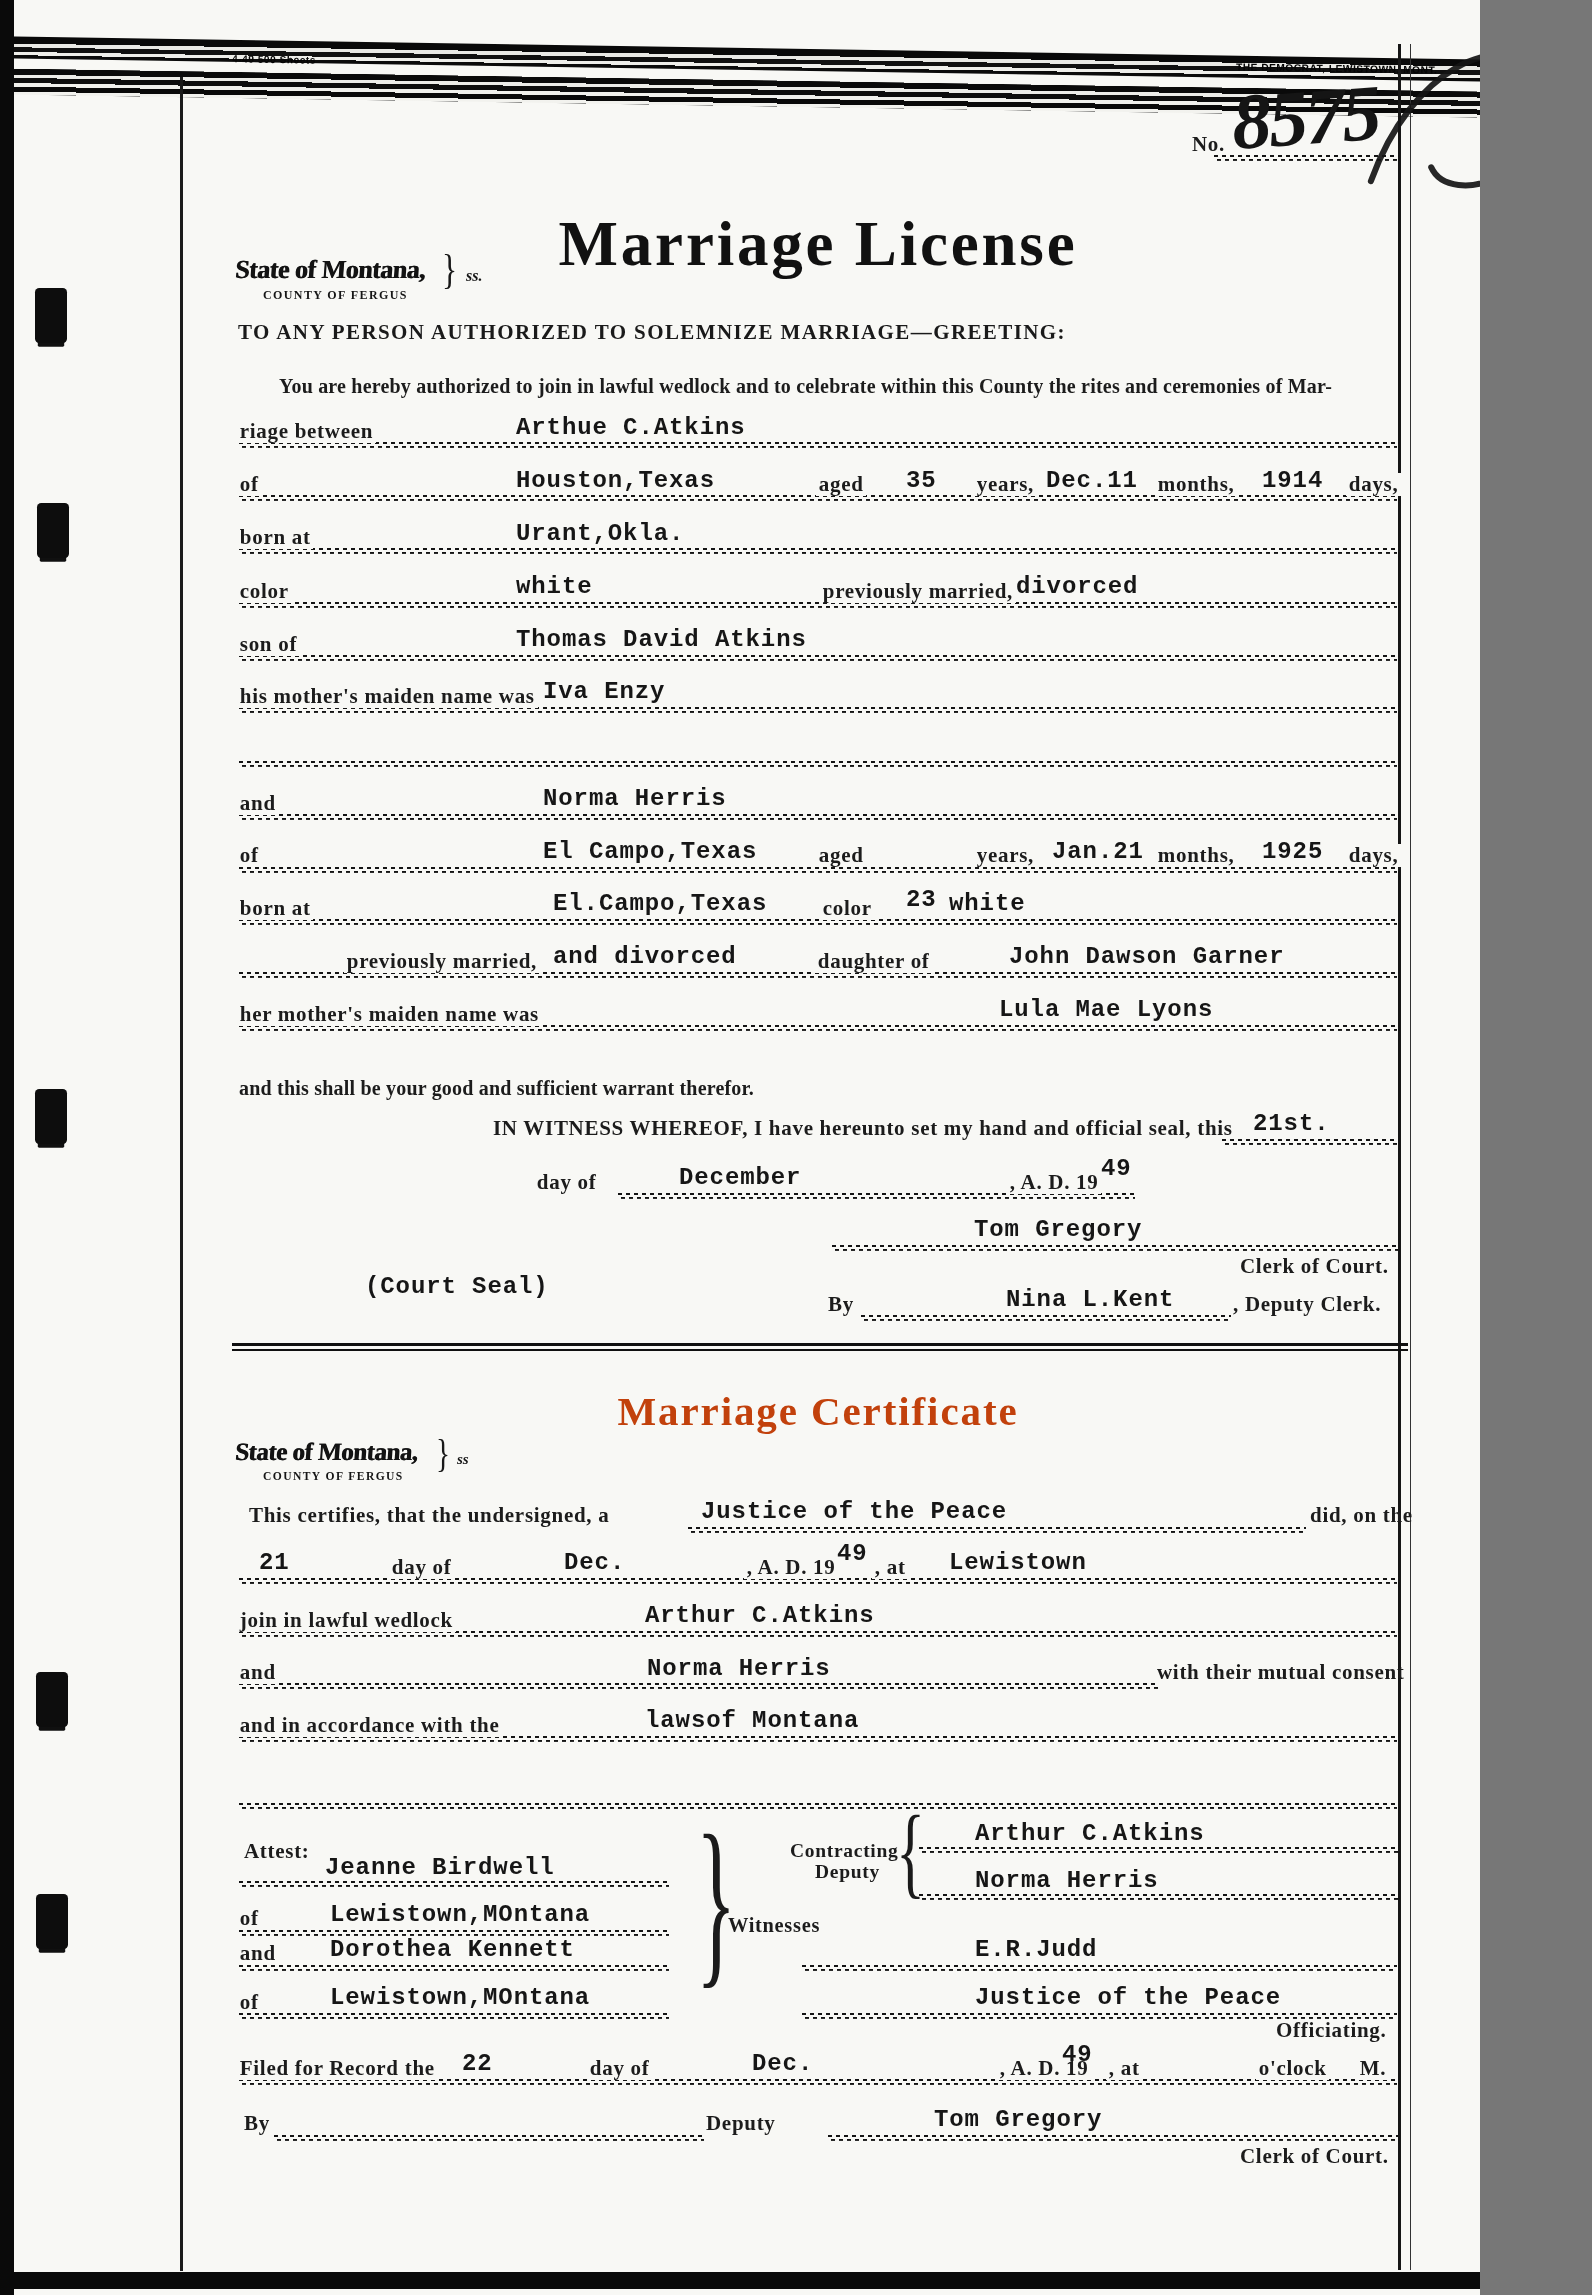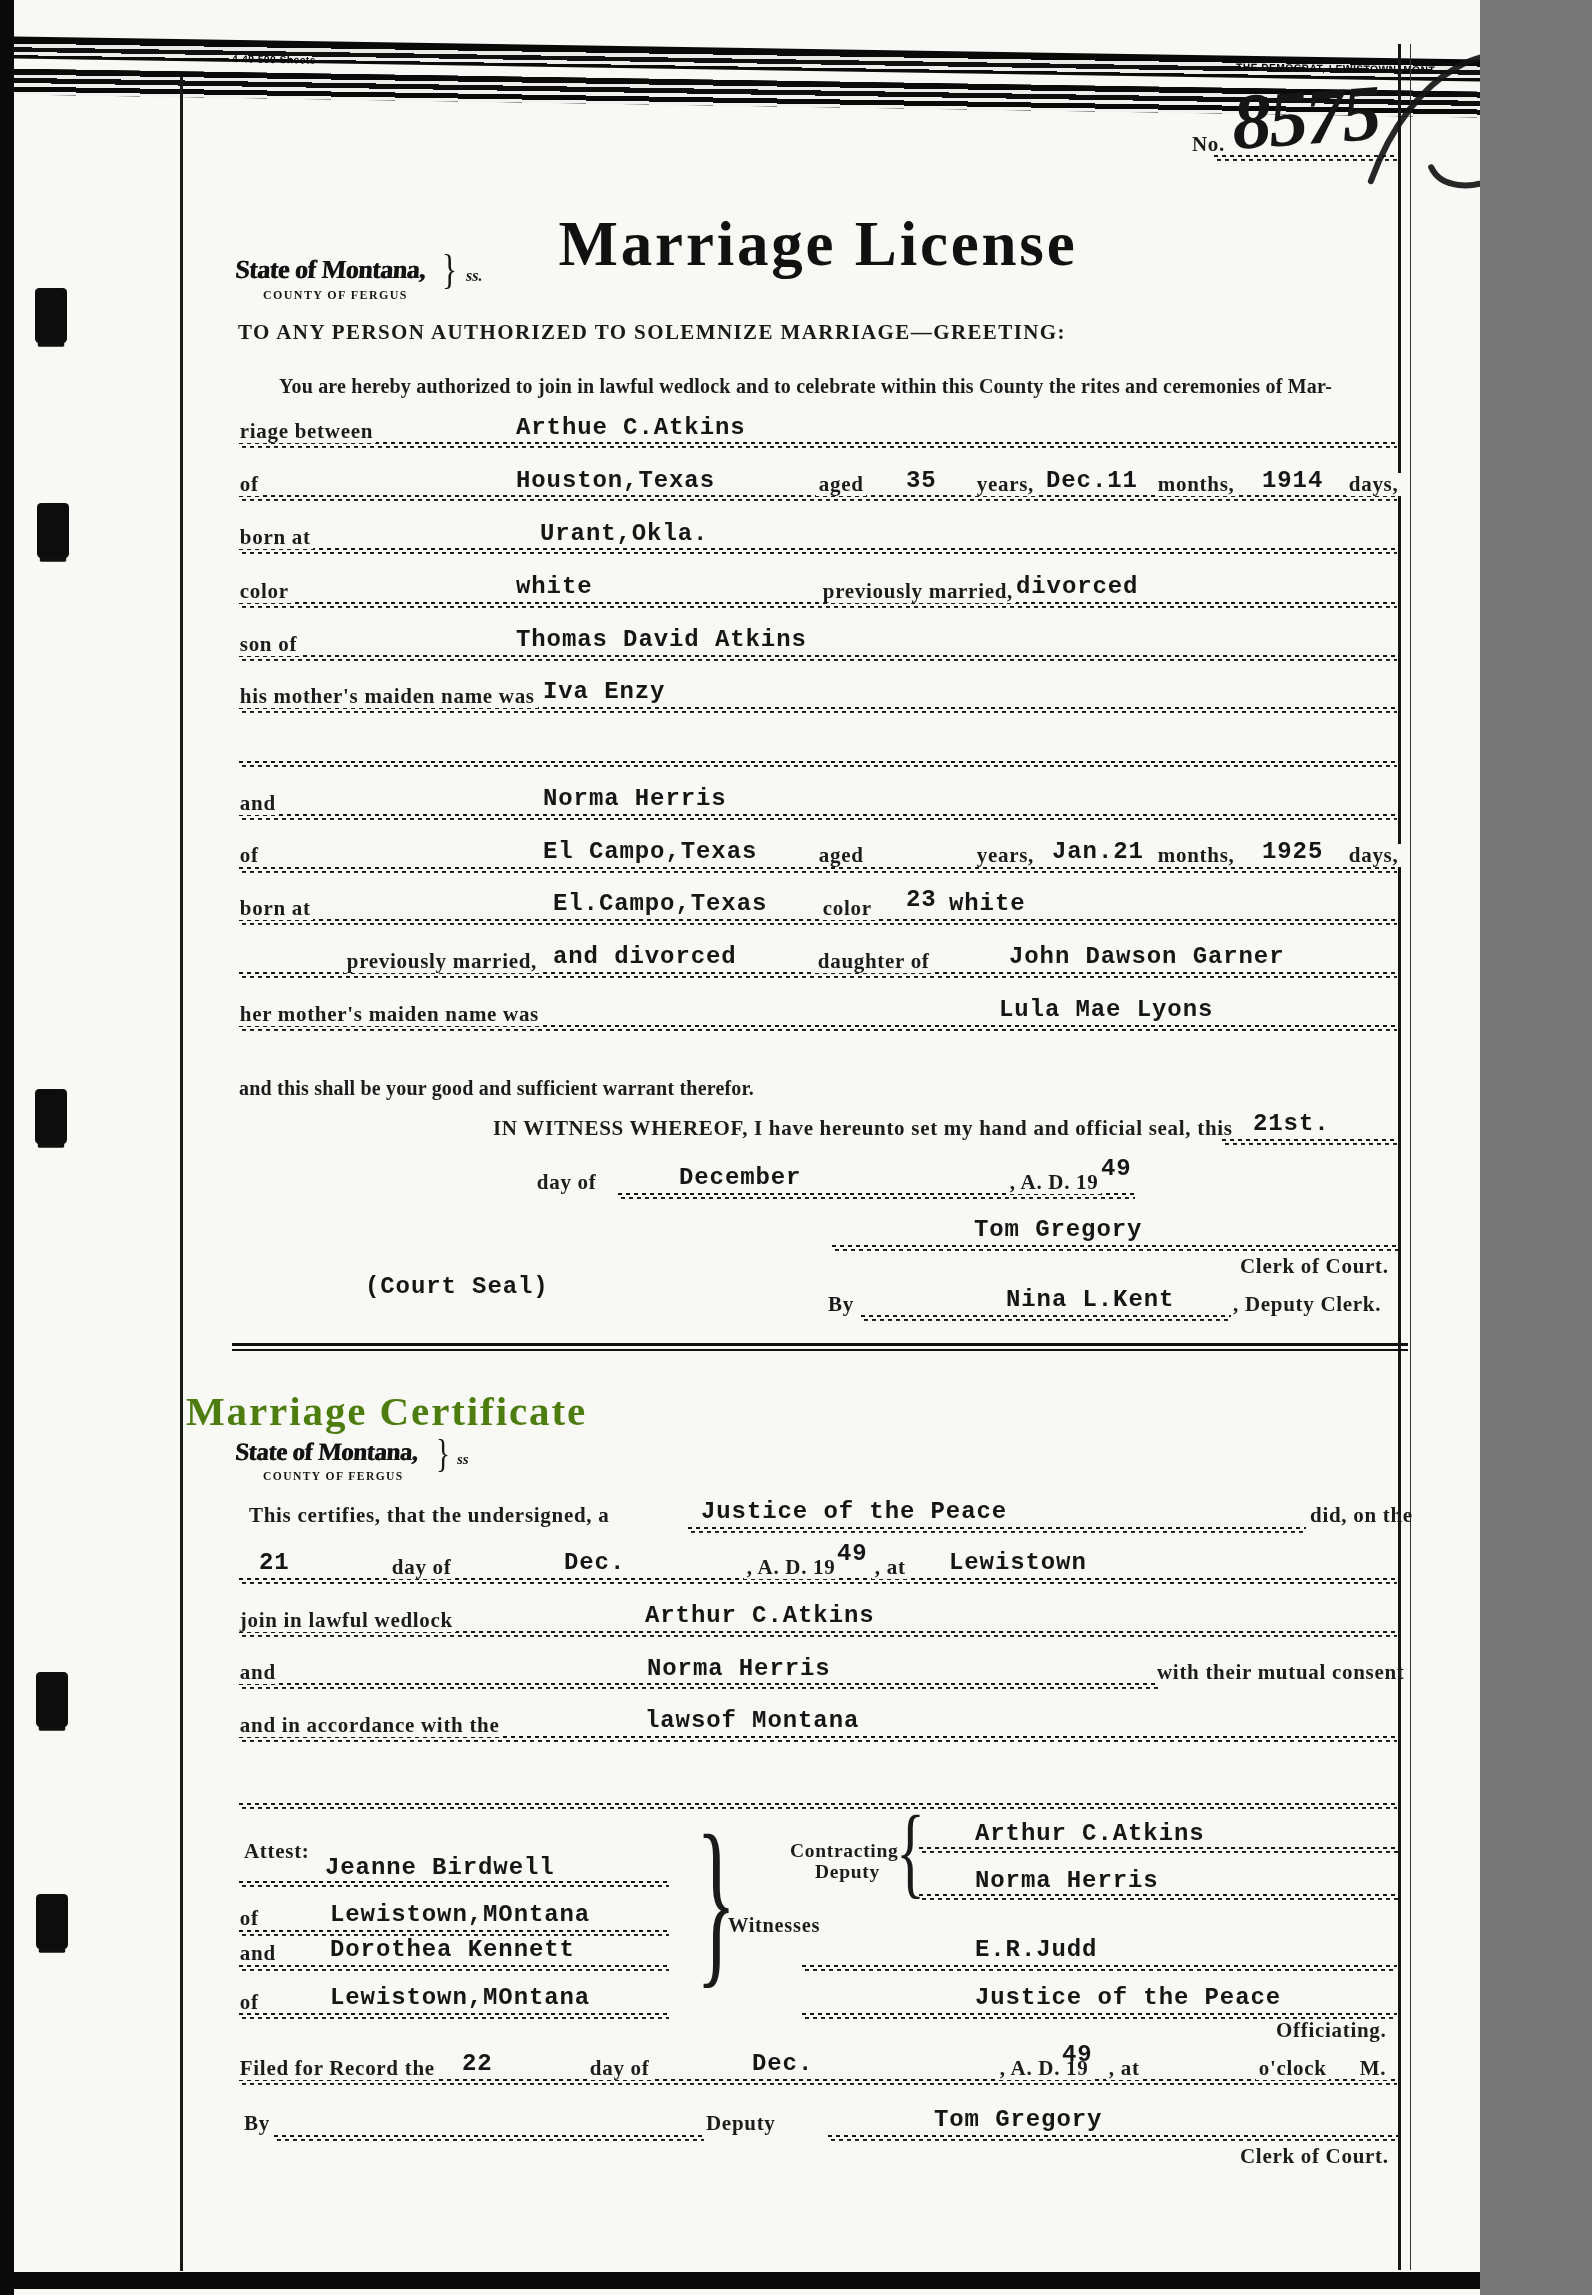--- a/index.html
+++ b/index.html
@@ -8,21 +8,21 @@
   .abs{position:absolute;white-space:nowrap;}
   .lbl{font:700 21px "Liberation Serif",serif;letter-spacing:0.7px;color:#1c1c1c;background:#f8f8f5;padding:0 2.8px;line-height:1.1;}
   .nobg{background:transparent;padding:0;}
   .para{font:700 20px "Liberation Serif",serif;letter-spacing:0.2px;color:#1c1c1c;line-height:1.15;}
   .typed{font:700 24px "Liberation Mono","DejaVu Sans Mono",monospace;letter-spacing:0.9px;color:#161616;line-height:1.05;}
   .rule{height:6px;background-image:
         repeating-linear-gradient(90deg,#141414 0 4.2px,transparent 4.2px 8px),
         repeating-linear-gradient(90deg,#141414 0 4.2px,transparent 4.2px 8px);
         background-size:100% 2.3px,100% 1.9px;background-position:0 0,3.3px 4.2px;background-repeat:no-repeat,no-repeat;}
   .title{font:700 63px "Liberation Serif",serif;letter-spacing:2.8px;text-align:center;color:#111;}
-  .title2{font:700 41px "Liberation Serif",serif;letter-spacing:1.9px;text-align:left;color:#4d7c0f;}
+  .title2{font:700 41px "Liberation Serif",serif;letter-spacing:1.9px;text-align:center;color:#c2410c;}
   .blackletter{font:700 26px "Liberation Serif",serif;letter-spacing:-0.5px;transform:skewX(-4deg);
         text-shadow:0.7px 0 0 currentColor;color:#131313;}
   .county{font:700 12px "Liberation Serif",serif;letter-spacing:1.4px;color:#161616;}
   .brace{font:400 42px "Liberation Serif",serif;line-height:.9;color:#181818;transform:scaleX(.75);transform-origin:left top;}
   .bigbrace{font-weight:400;line-height:.85;color:#1b1b1b;transform-origin:left top;}
   .ss{font:italic 700 16px "Liberation Serif",serif;color:#161616;}
   .caps{font:700 21px "Liberation Serif",serif;letter-spacing:1.4px;}
   .hand{font:italic 700 79px "Liberation Serif",serif;letter-spacing:-2.8px;color:#151515;transform:rotate(-4deg);transform-origin:left bottom;}
   .band{left:-18.6px;width:1636px;transform:rotate(.9deg);transform-origin:left top;}
   .tiny{font:700 10.2px "Liberation Sans",sans-serif;letter-spacing:0.5px;color:#050505;transform:rotate(.9deg);}
@@ -77,21 +77,21 @@
   <span class="abs lbl" style="left:816px;top:473px;">aged</span>
   <span class="abs typed" style="left:906px;top:468px;">35</span>
   <span class="abs lbl" style="left:974px;top:473px;">years,</span>
   <span class="abs typed" style="left:1046px;top:468px;">Dec.11</span>
   <span class="abs lbl" style="left:1155px;top:473px;">months,</span>
   <span class="abs typed" style="left:1262px;top:468px;">1914</span>
   <span class="abs lbl" style="left:1346px;top:473px;">days,</span>
 
   <div class="abs rule" style="left:239px;top:548px;width:1158px;"></div>
   <span class="abs lbl" style="left:237px;top:526px;">born at</span>
-  <span class="abs typed" style="left:540px;top:521px;">Urant,Okla.</span>
+  <span class="abs typed" style="left:516px;top:521px;">Urant,Okla.</span>
 
   <div class="abs rule" style="left:239px;top:602px;width:1158px;"></div>
   <span class="abs lbl" style="left:237px;top:580px;">color</span>
   <span class="abs typed" style="left:516px;top:574px;">white</span>
   <span class="abs lbl" style="left:820px;top:580px;">previously married,</span>
   <span class="abs typed" style="left:1016px;top:574px;">divorced</span>
 
   <div class="abs rule" style="left:239px;top:655px;width:1158px;"></div>
   <span class="abs lbl" style="left:237px;top:633px;">son of</span>
   <span class="abs typed" style="left:516px;top:627px;">Thomas David Atkins</span>

